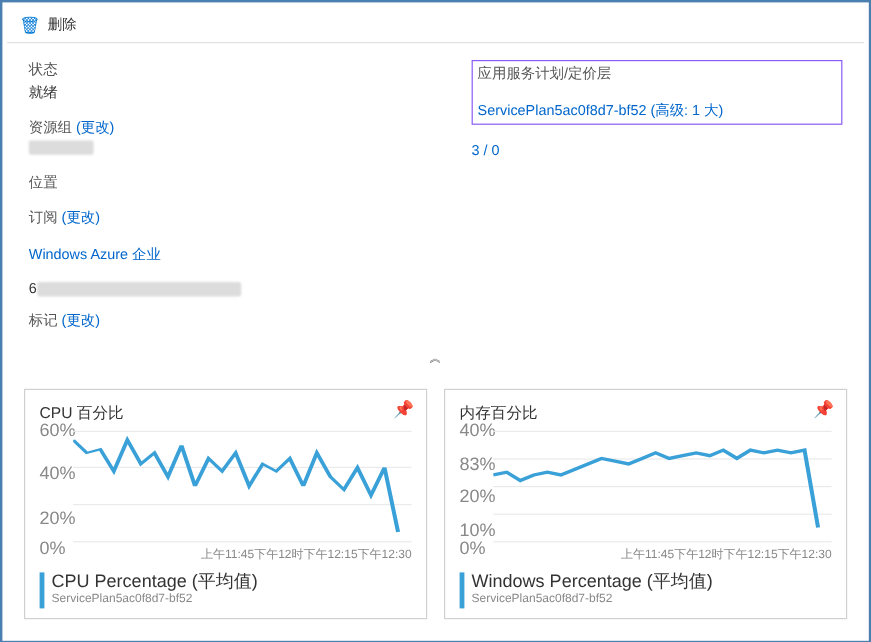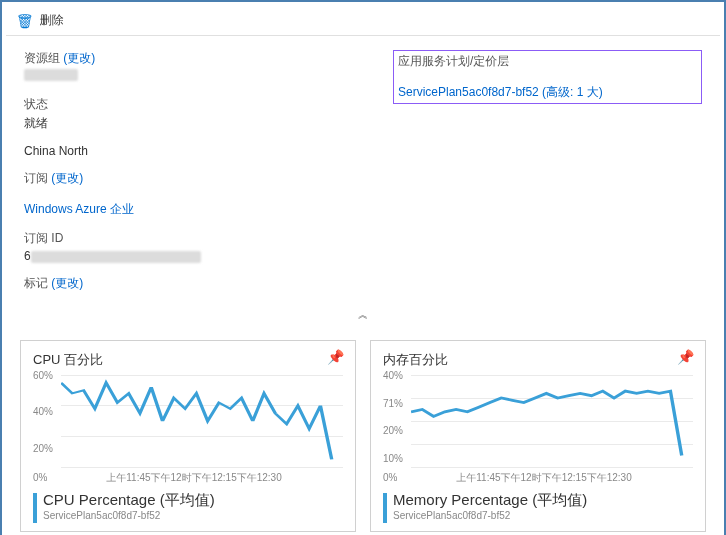--- a/index.html
+++ b/index.html
@@ -17,76 +17,76 @@
 .val { color: #333; margin-top: 2px; }
 .val-link { color: #0066cc; margin-top: 14px; }
 .redacted { display: inline-block; height: 12px; background: #dcdcdc; border-radius: 2px; filter: blur(1px); }
 .red-box { border: 1px solid #8b5cf6; padding: 2px 4px; }
 .collapse { text-align: center; padding: 4px 0; color: #666; font-size: 10px; cursor: pointer; }
 .charts { display: flex; gap: 14px; padding: 8px 14px 14px; }
 .card { flex: 1; border: 1px solid #d0d0d0; padding: 10px 12px 8px; position: relative; background: #fff; }
 .card-title { font-size: 13px; color: #333; margin-bottom: 0; }
 .pin { position: absolute; top: 8px; right: 10px; font-size: 14px; color: #555; cursor: pointer; }
 .chart-area { position: relative; height: 110px; margin-top: 6px; }
-.ylbl { position: absolute; left: 0; font-size: 10px; color: #888; transform: translateY(-50%); }
+.ylbl { position: absolute; left: 0; font-size: 15px; color: #888; transform: translateY(-50%); }
 .grid { position: absolute; left: 28px; right: 0; top: 0; bottom: 18px; }
 .gline { position: absolute; left: 0; right: 0; border-top: 1px solid #eaeaea; }
-.xaxis { position: absolute; left: 12px; right: 0; bottom: 0; display: flex; justify-content: center; font-size: 10px; color: #888; }
+.xaxis { position: absolute; left: 12px; right: 0; bottom: 0; display: flex; justify-content: flex-end; font-size: 10px; color: #888; }
 svg.line { position: absolute; left: 28px; right: 0; top: 0; bottom: 18px; width: calc(100% - 28px); height: calc(100% - 18px); }
 .metric { display: flex; align-items: flex-start; gap: 6px; margin-top: 6px; }
 .bar { width: 4px; height: 30px; background: #3aa0d8; margin-top: 2px; }
 .mlab { font-size: 15px; color: #333; }
 .msub { font-size: 10px; color: #888; }
 </style>
 </head>
 <body>
 
 <div class="frame">
   <div class="toolbar">
     <span class="icon">🗑</span>
     <span class="label">删除</span>
   </div>
 
   <div class="content">
     <div class="props">
       <div class="col">
         <div class="row">
+          <div class="lbl">状态</div>
+          <div class="val">就绪</div>
+        </div>
+        <div class="row">
           <span class="lbl">资源组</span>
           <span class="link">(更改)</span>
           <div class="val"><span class="redacted" style="width:54px"></span></div>
         </div>
         <div class="row">
-          <div class="lbl">状态</div>
-          <div class="val">就绪</div>
-        </div>
-        <div class="row">
-          <div class="val">China North</div>
+          <div class="lbl">位置</div>
         </div>
         <div class="row">
           <span class="lbl">订阅</span>
           <span class="link">(更改)</span>
           <div class="val-link">Windows Azure 企业</div>
         </div>
         <div class="row">
-          <div class="lbl">订阅 ID</div>
           <div class="val">
             <span>6</span><span class="redacted" style="width:170px;vertical-align:middle"></span>
           </div>
         </div>
         <div class="row">
           <span class="lbl">标记</span>
           <span class="link">(更改)</span>
         </div>
       </div>
       <div class="col">
         <div class="row red-box">
           <div class="lbl">应用服务计划/定价层</div>
           <div class="val-link">ServicePlan5ac0f8d7-bf52 (高级: 1 大)</div>
         </div>
         <div class="row" style="margin-top:10px">
+          <div class="val-link">3 / 0</div>
         </div>
       </div>
     </div>
     <div class="collapse">︽</div>
   </div>
 
   <div class="charts">
 
     <div class="card">
       <div class="card-title">CPU 百分比</div>
@@ -120,21 +120,21 @@
 
         </div>
       </div>
     </div>
 
     <div class="card">
       <div class="card-title">内存百分比</div>
       <span class="pin">📌</span>
       <div class="chart-area">
         <span class="ylbl" style="top:0%">40%</span>
-        <span class="ylbl" style="top:25%">71%</span>
+        <span class="ylbl" style="top:25%">83%</span>
         <span class="ylbl" style="top:50%">20%</span>
         <span class="ylbl" style="top:75%">10%</span>
         <span class="ylbl" style="top:100%;transform:translateY(-120%)">0%</span>
         <div class="grid">
           <div class="gline" style="top:0%"></div>
           <div class="gline" style="top:25%"></div>
           <div class="gline" style="top:50%"></div>
           <div class="gline" style="top:75%"></div>
           <div class="gline" style="top:100%"></div>
         </div>
@@ -144,21 +144,21 @@
         <div class="xaxis">
           <span>上午11:45</span>
           <span>下午12时</span>
           <span>下午12:15</span>
           <span>下午12:30</span>
         </div>
       </div>
       <div class="metric">
         <div class="bar"></div>
         <div>
-          <div class="mlab">Memory Percentage (平均值)</div>
+          <div class="mlab">Windows Percentage (平均值)</div>
           <div class="msub">ServicePlan5ac0f8d7-bf52</div>
 
         </div>
       </div>
 
     </div>
   </div>
 </div>
 
 </body></html>

